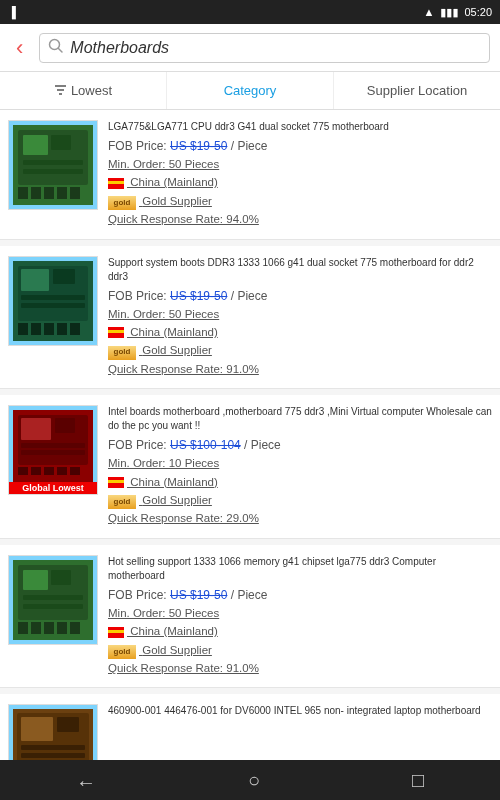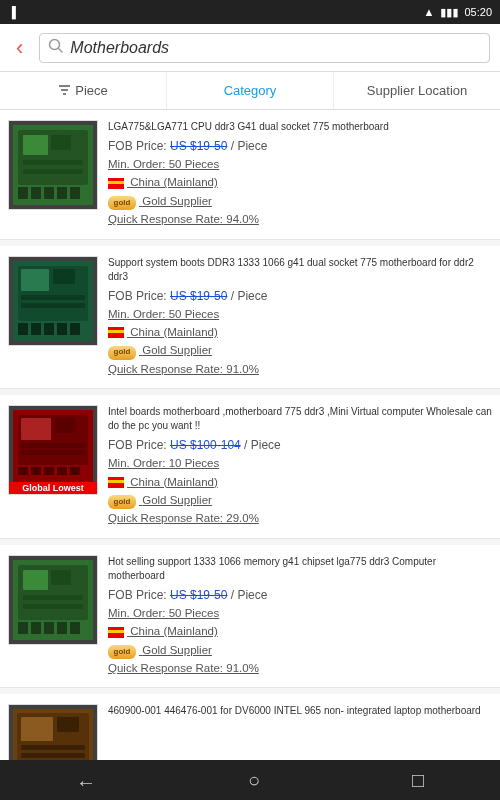--- a/index.html
+++ b/index.html
@@ -97,21 +97,21 @@
       margin-bottom: 6px;
       display: flex;
       padding: 10px 8px;
       gap: 10px;
       border-bottom: 1px solid #e5e5e5;
     }
     .product-image {
       width: 90px;
       height: 90px;
       flex-shrink: 0;
-      background: #404040;
+      background: #7dd3fc;
       border: 1px solid #ddd;
       display: flex;
       align-items: center;
       justify-content: center;
       overflow: hidden;
       position: relative;
     }
     .product-image svg {
       width: 80px;
       height: 80px;
@@ -136,21 +136,21 @@
     .product-meta {
       font-size: 11.5px;
       color: #555;
       line-height: 1.6;
       text-decoration: underline;
     }
     .badge-img {
       width: 28px;
       height: 14px;
       background: linear-gradient(#f9d77e, #e8a020);
-      border-radius: 6px;
+      border-radius: 0;
       font-size: 8px;
       color: #7a4800;
       display: inline-flex;
       align-items: center;
       justify-content: center;
       font-weight: bold;
       margin-right: 3px;
     }
     .label-tag {
       position: absolute;
@@ -213,21 +213,21 @@
 
 <div class="filter-bar">
   <div class="filter-tab">
     <span>
       <svg width="13" height="13" viewBox="0 0 13 13">
         <line x1="1" y1="3" x2="12" y2="3" stroke="#555" stroke-width="1.5"></line>
         <line x1="3" y1="7" x2="10" y2="7" stroke="#555" stroke-width="1.5"></line>
         <line x1="5" y1="11" x2="8" y2="11" stroke="#555" stroke-width="1.5"></line>
       </svg>
     </span>
-    <span>Piece</span>
+    <span>Lowest</span>
   </div>
   <div class="filter-tab active">
     <span>Category</span>
   </div>
   <div class="filter-tab">
     <span>Supplier Location</span>
   </div>
 </div>
 
 <div class="product-list" id="product-list">

